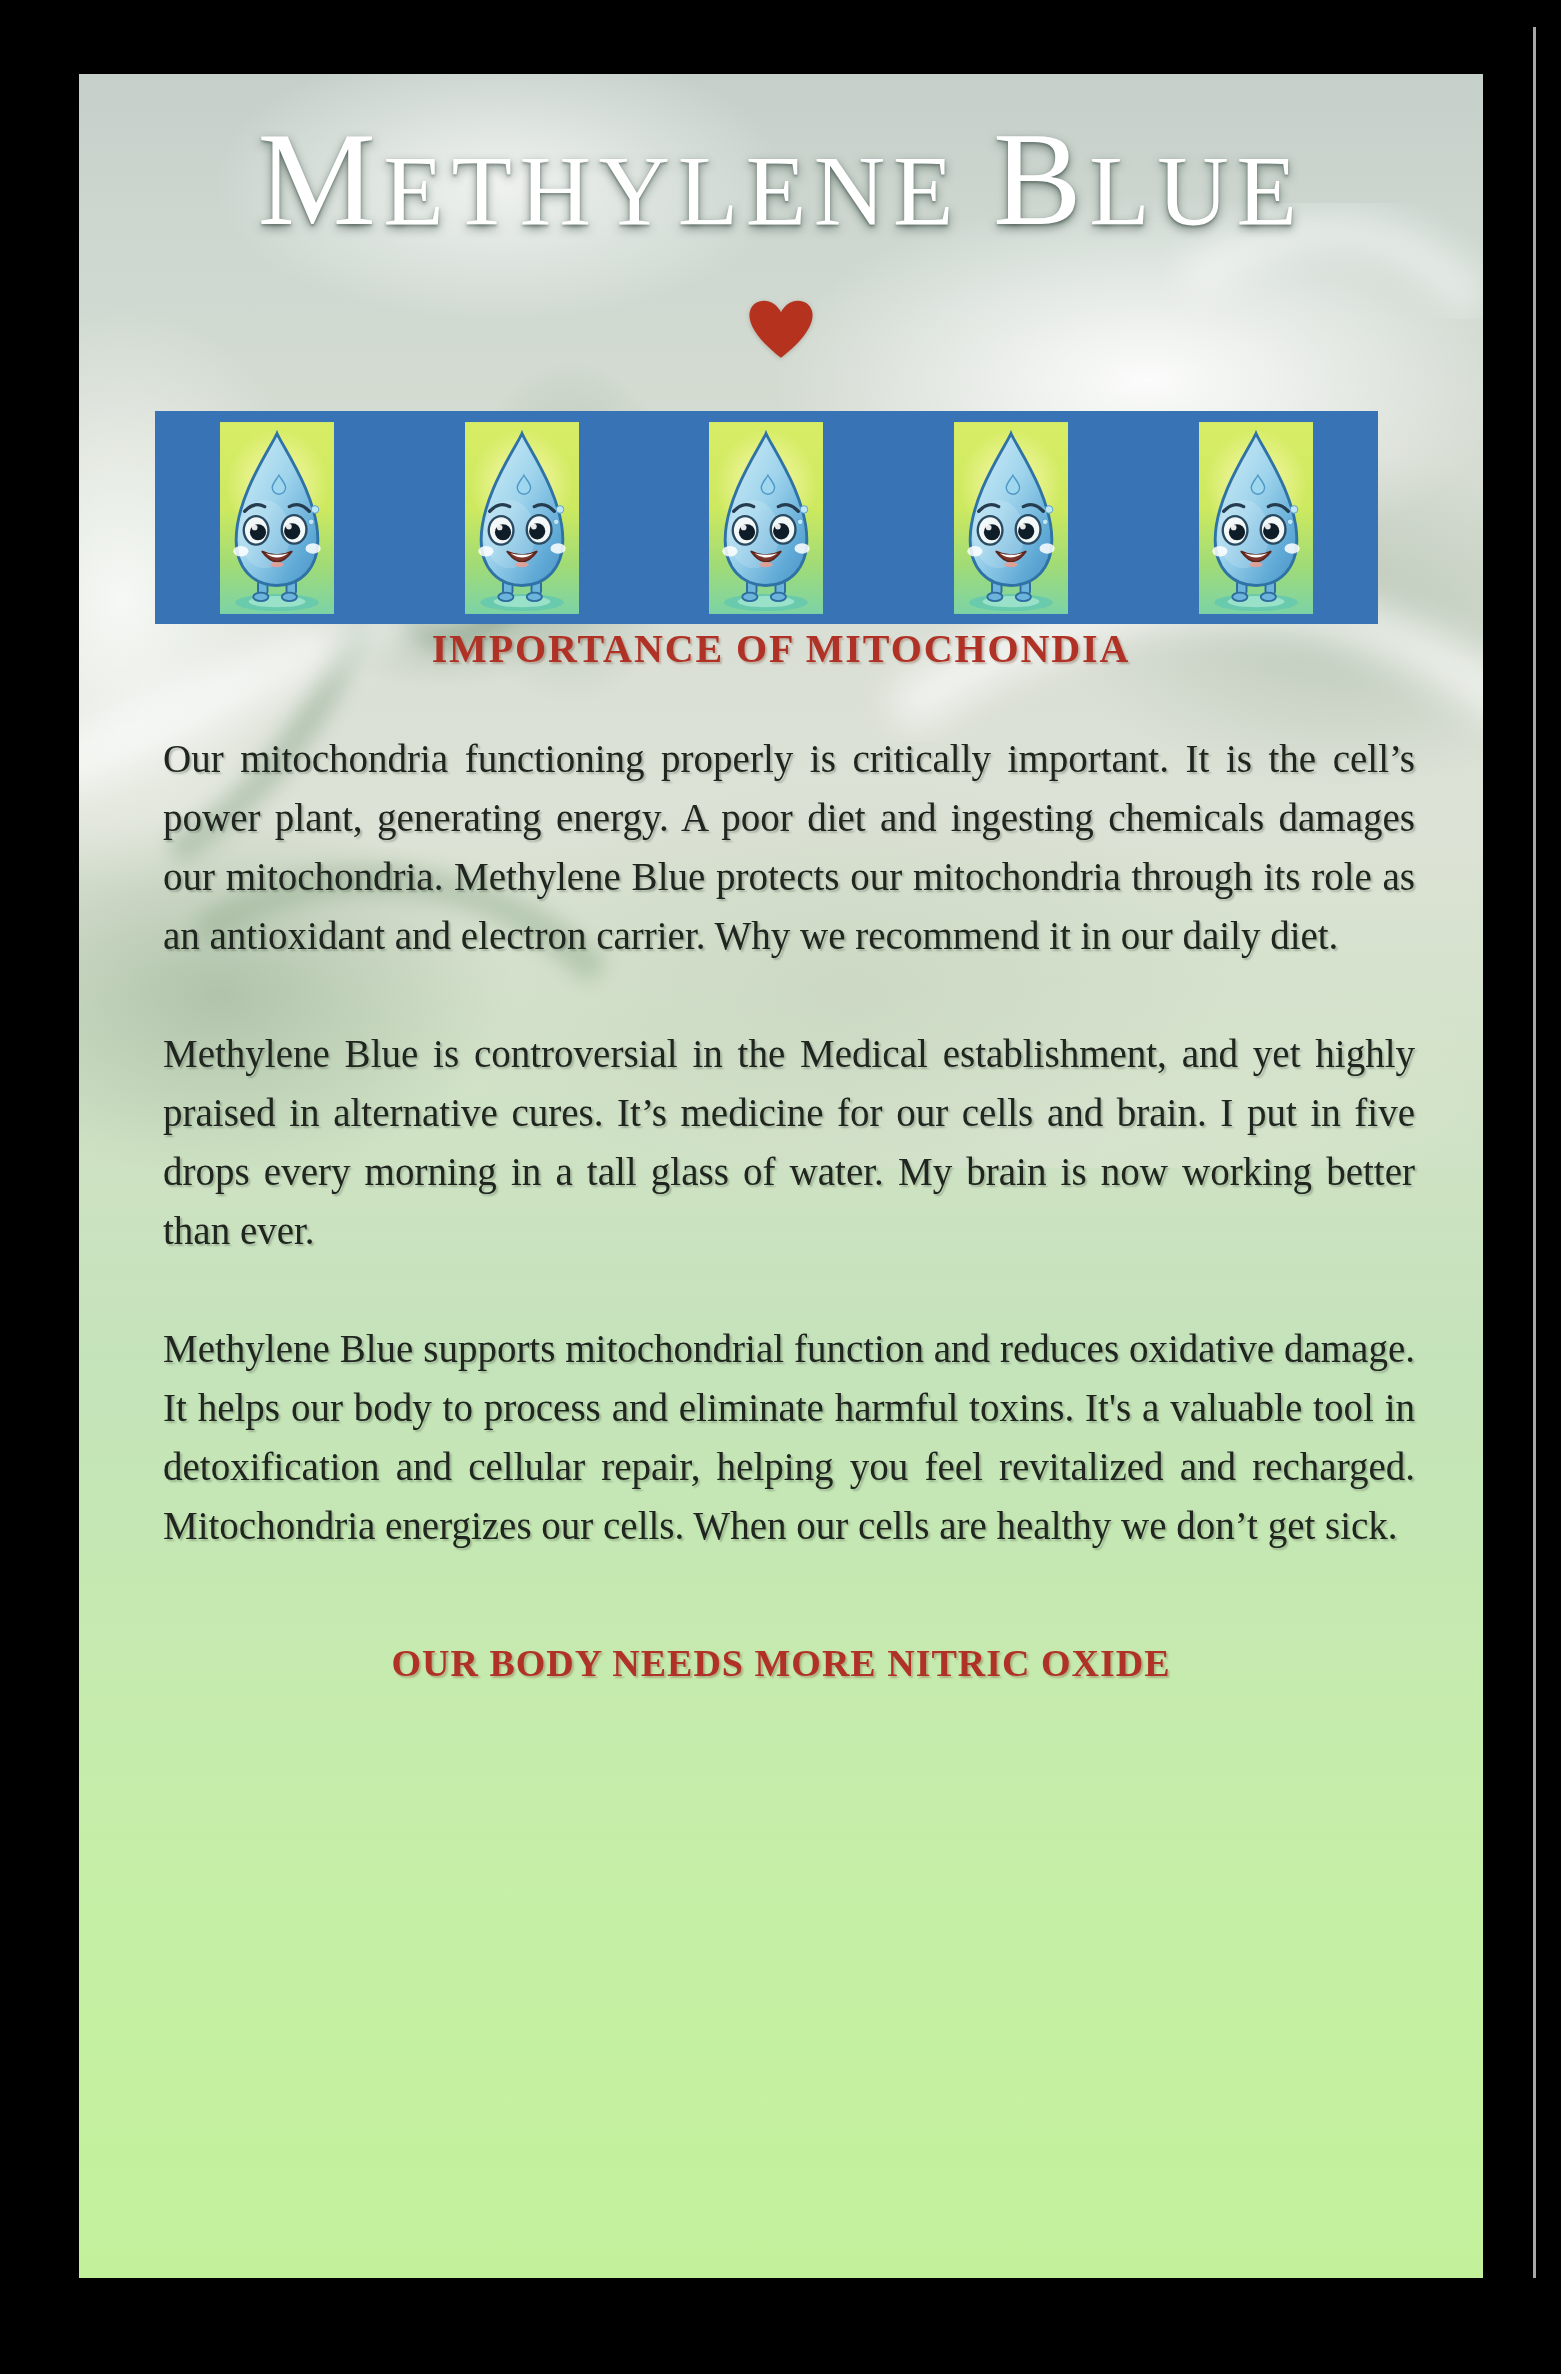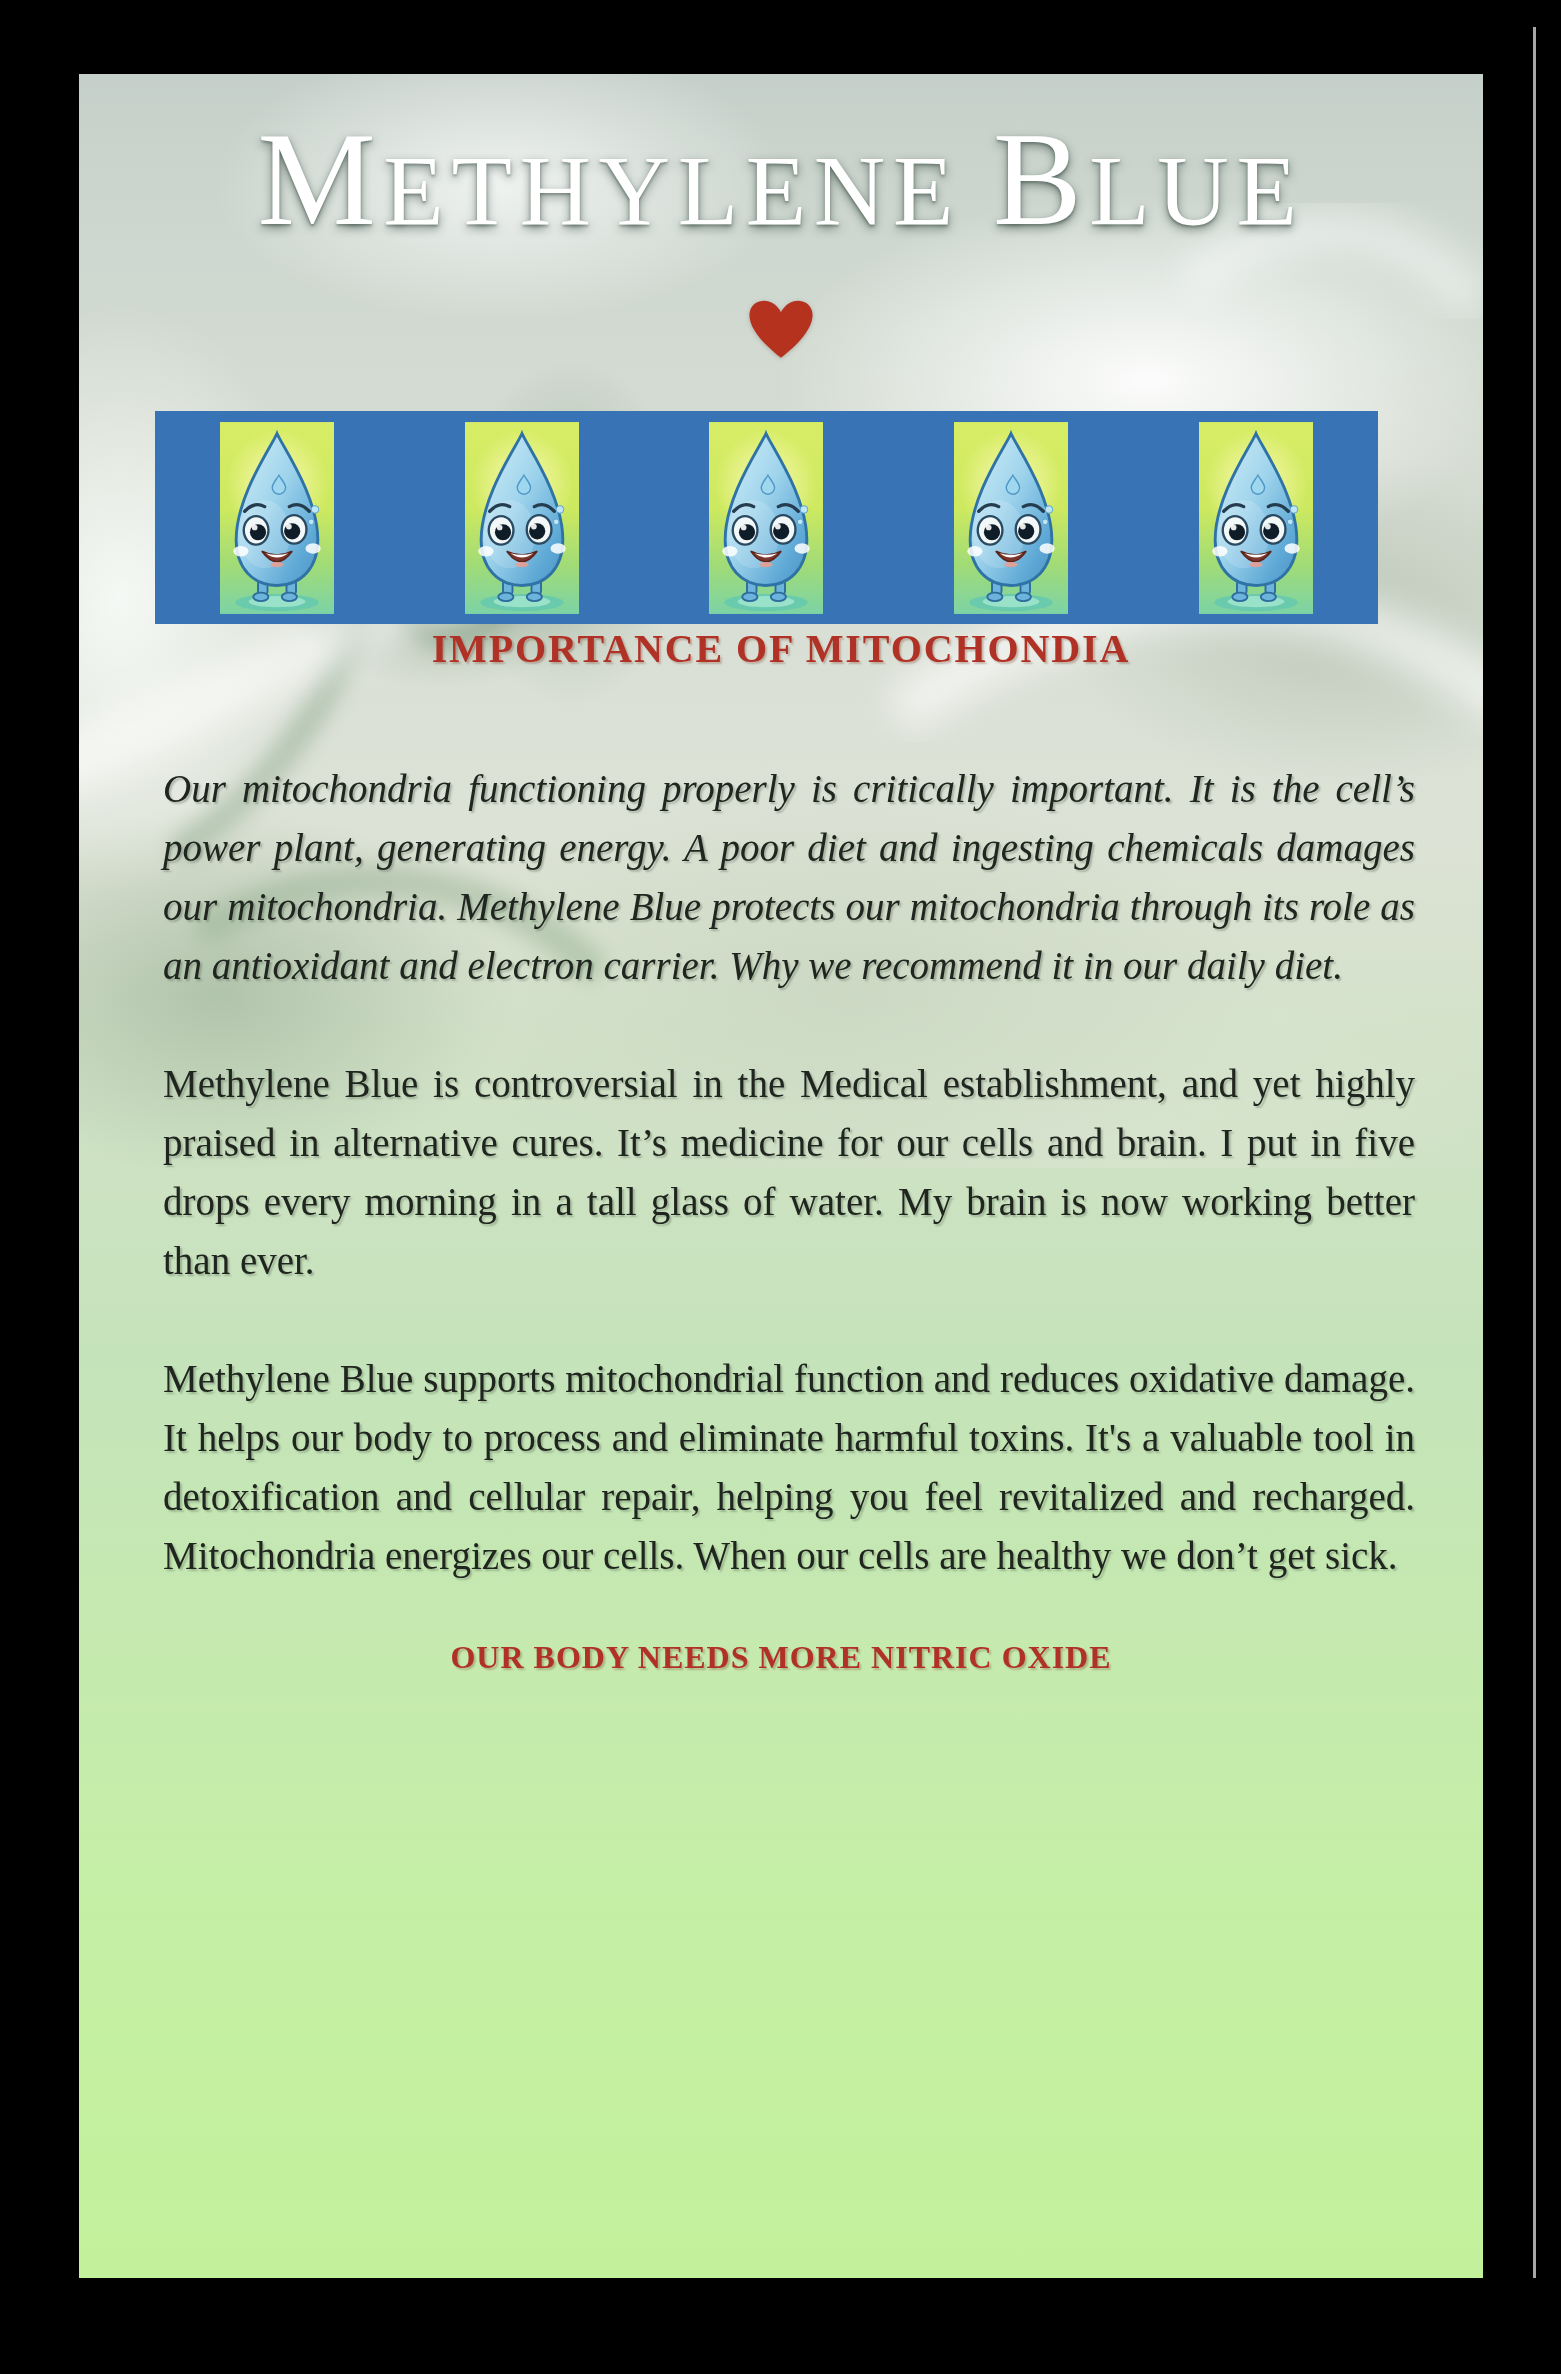--- a/index.html
+++ b/index.html
@@ -58,30 +58,30 @@
   }
   .drop-tile{ width:114px; height:192px; display:block; }
 
   
   .red-heading{
     position:relative; text-align:center; color:var(--accent_red,#b03226);
     font-weight:700; letter-spacing:1.9px; white-space:nowrap;
     text-shadow:1.9px 1.9px 1.9px rgba(110,45,28,.3);
   }
   .h-importance{ font-size:40px; line-height:49px; }
-  .h-nitric{ margin-top:46px; font-size:32px; line-height:53px; letter-spacing:1px; }
+  .h-nitric{ margin-top:82px; font-size:38px; line-height:53px; letter-spacing:1px; }
 
   
   .content{ position:relative; padding:0 68px 0 84px; }
   .content p{
     text-align:justify; color:var(--text_dark,#20261f);
     font-size:39px; line-height:59px;
     text-shadow:1.9px 1.9px 1.9px rgba(70,90,70,.35);
   }
-  .content p.first{ margin-top:86px;font-style:italic; }
+  .content p.first{ margin-top:56px; }
   .content p + p{ margin-top:59px; }
 
   
   .edge-line{
     position:absolute; left:1533px; top:27px; width:2.9px; height:2251px;
     background:var(--edge_line,#c2c7c0); opacity:.85;
   }
 </style>
 </head>
 <body>

